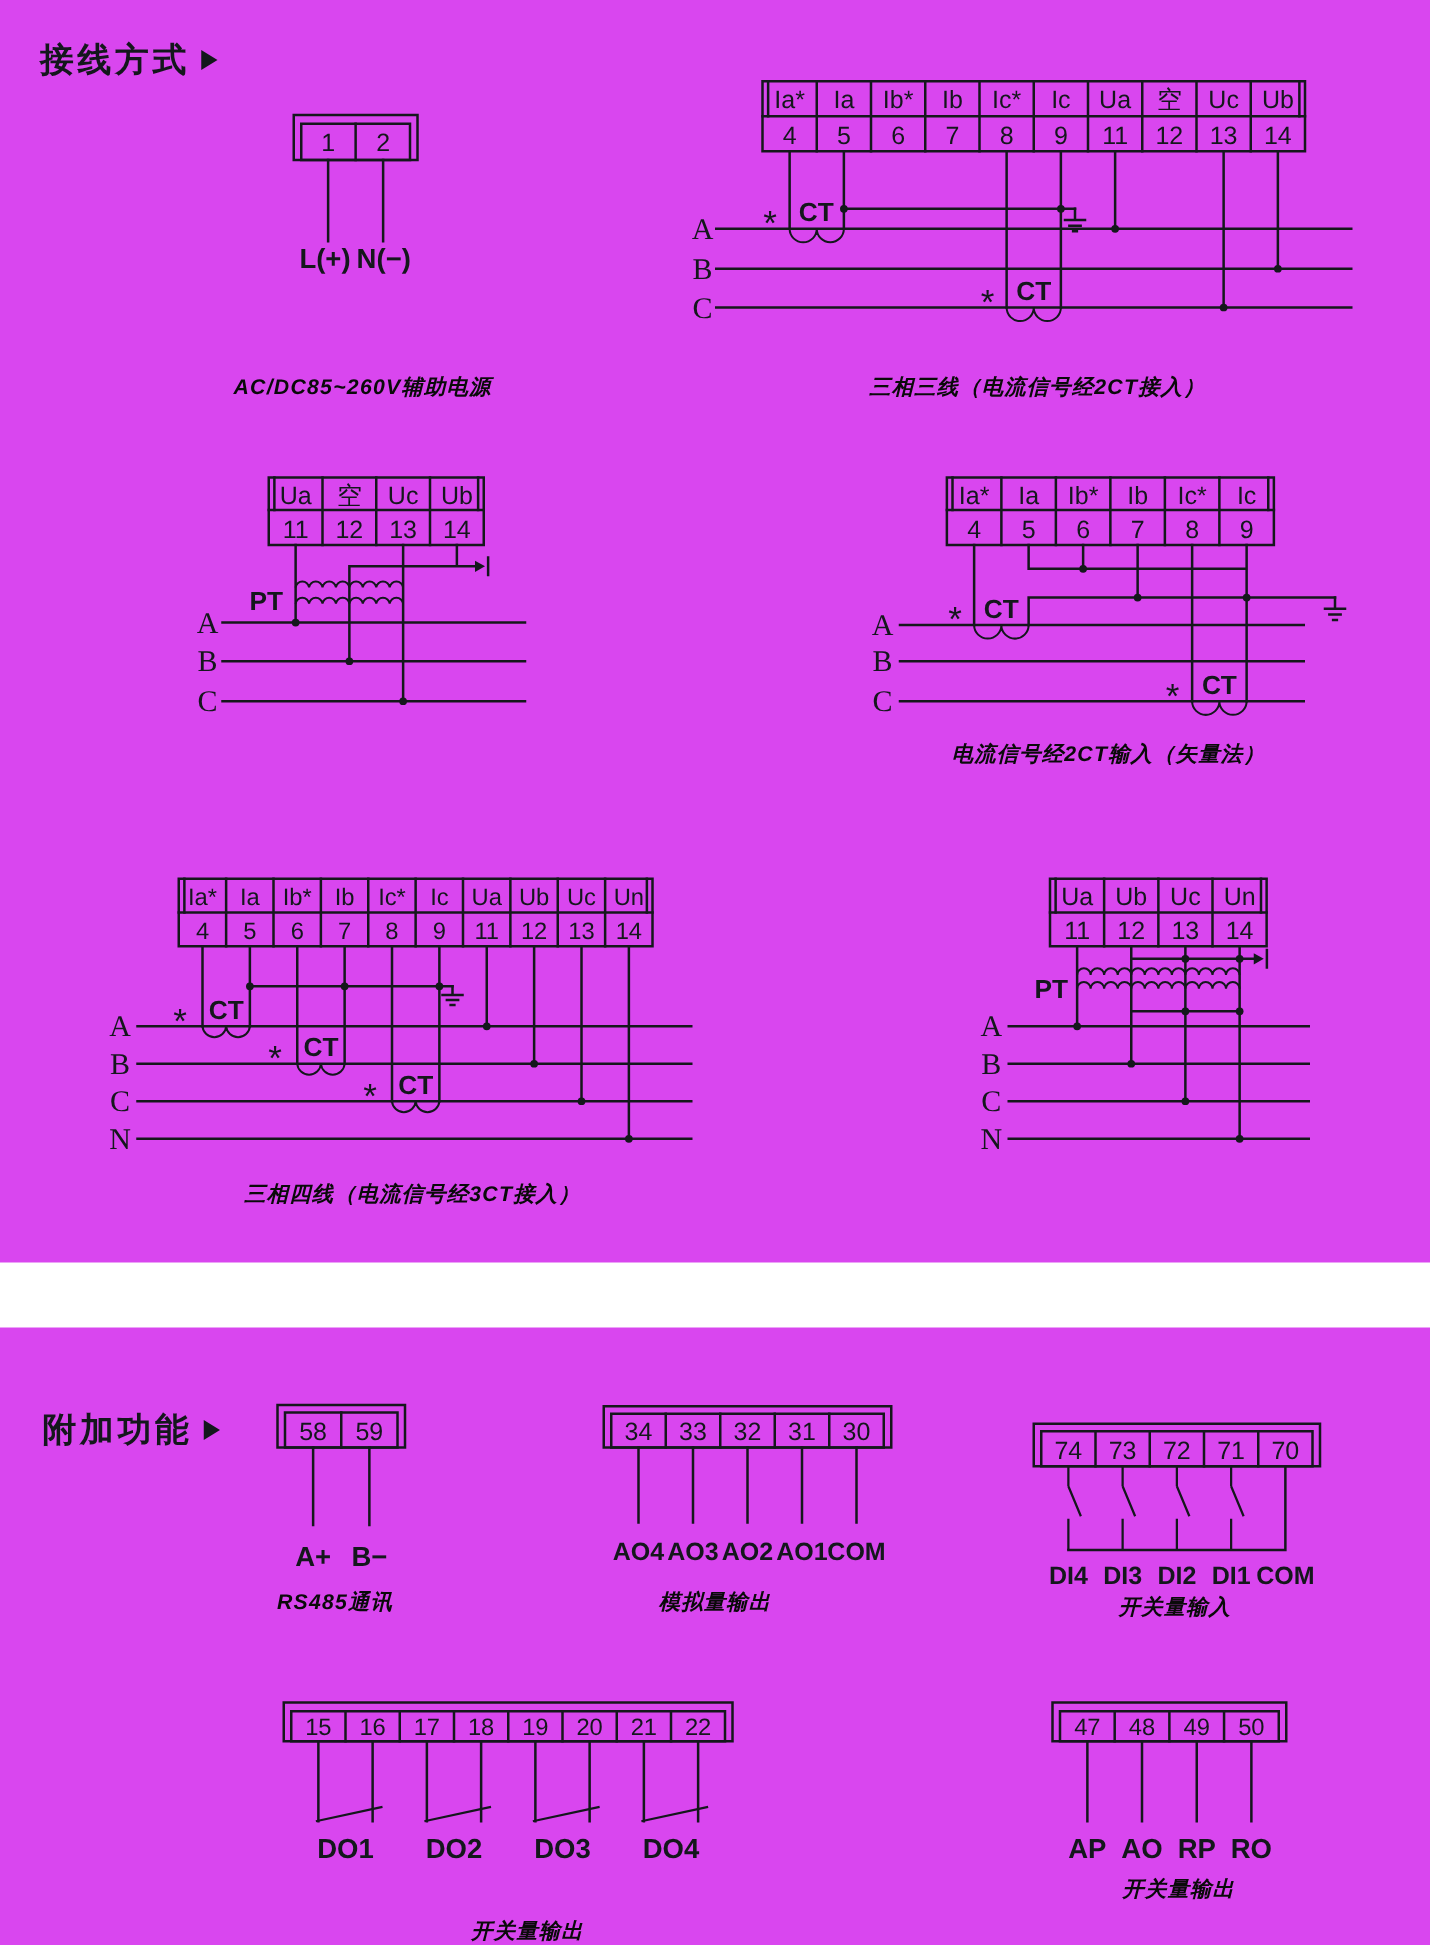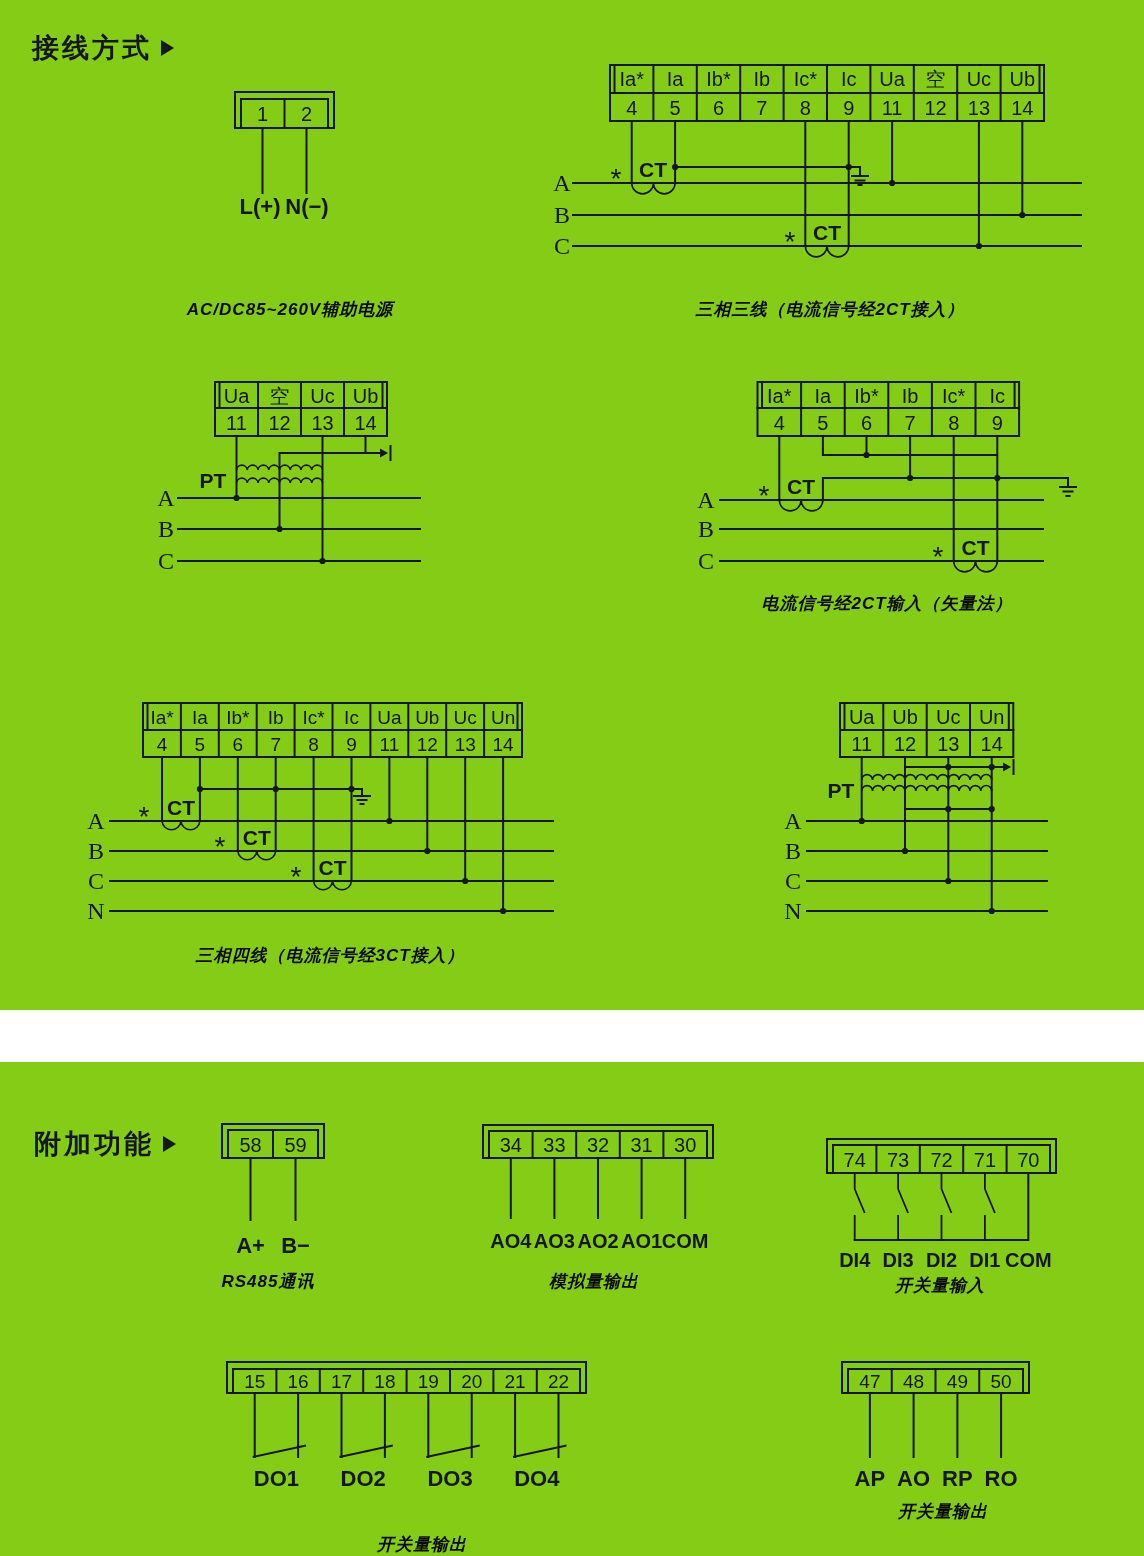--- a/index.html
+++ b/index.html
@@ -1,16 +1,16 @@
 <!DOCTYPE html>
 <html><head>
 <meta charset="utf-8">
 <style>
   html,body{margin:0;padding:0;background:#cfd8e0;}
-  .page{position:relative;width:1144px;height:1556px;background:#84cc16;
+  .page{position:relative;width:1144px;height:1556px;background:#d946ef;
         font-family:"Liberation Sans","DejaVu Sans",sans-serif;color:#14171c;overflow:hidden;}
   .band{position:absolute;left:0;top:1010px;width:1144px;height:52px;background:#ffffff;}
   .hd{position:absolute;display:flex;align-items:center;gap:9px;font-size:27px;font-weight:700;letter-spacing:3px;color:#14171c;}
   .hd .tri{width:0;height:0;border-left:13px solid #14171c;border-top:8px solid transparent;border-bottom:8px solid transparent;}
   .cap{position:absolute;font-size:17px;font-weight:700;text-align:center;letter-spacing:1px;color:#0a0a0a;line-height:24px;font-style:italic;}
   svg{position:absolute;overflow:visible;}
   svg text{fill:#14171c;}
   .st{stroke:#14171c;stroke-width:2;fill:none;stroke-linecap:square;}
   .co{stroke:#14171c;stroke-width:1.6;fill:none;}
   .sw{stroke:#14171c;stroke-width:1.8;fill:none;}
@@ -325,21 +325,21 @@
       <text class="tn" x="181.6" y="30">31</text>
       <text class="tn" x="225.2" y="30">30</text>
     </g>
     <path class="st" d="M50.8,36 V96 M94.4,36 V96 M138,36 V96 M181.6,36 V96 M225.2,36 V96"></path>
     <text class="ld l20" x="50.8" y="126">AO4</text>
     <text class="ld l20" x="94.4" y="126">AO3</text>
     <text class="ld l20" x="138" y="126">AO2</text>
     <text class="ld l20" x="181.6" y="126">AO1</text>
     <text class="ld l20" x="225.2" y="126">COM</text>
   </svg>
-  <div class="cap" style="left:474px;top:1270px;width:240px;">模拟量输出</div>
+  <div class="cap" style="left:452px;top:1270px;width:240px;">模拟量输出</div>
 
   <svg style="left:810px;top:1137px;" width="280" height="150" viewBox="0 0 280 150">
     <g>
       <rect class="st" x="17" y="2" width="229" height="34"></rect>
       <rect class="st" x="23" y="8" width="217" height="28"></rect>
       <path class="st" d="M66.4,8 V36 M109.8,8 V36 M153.2,8 V36 M196.6,8 V36"></path>
       <text class="tn" x="44.7" y="30">74</text>
       <text class="tn" x="88.1" y="30">73</text>
       <text class="tn" x="131.5" y="30">72</text>
       <text class="tn" x="174.9" y="30">71</text>

